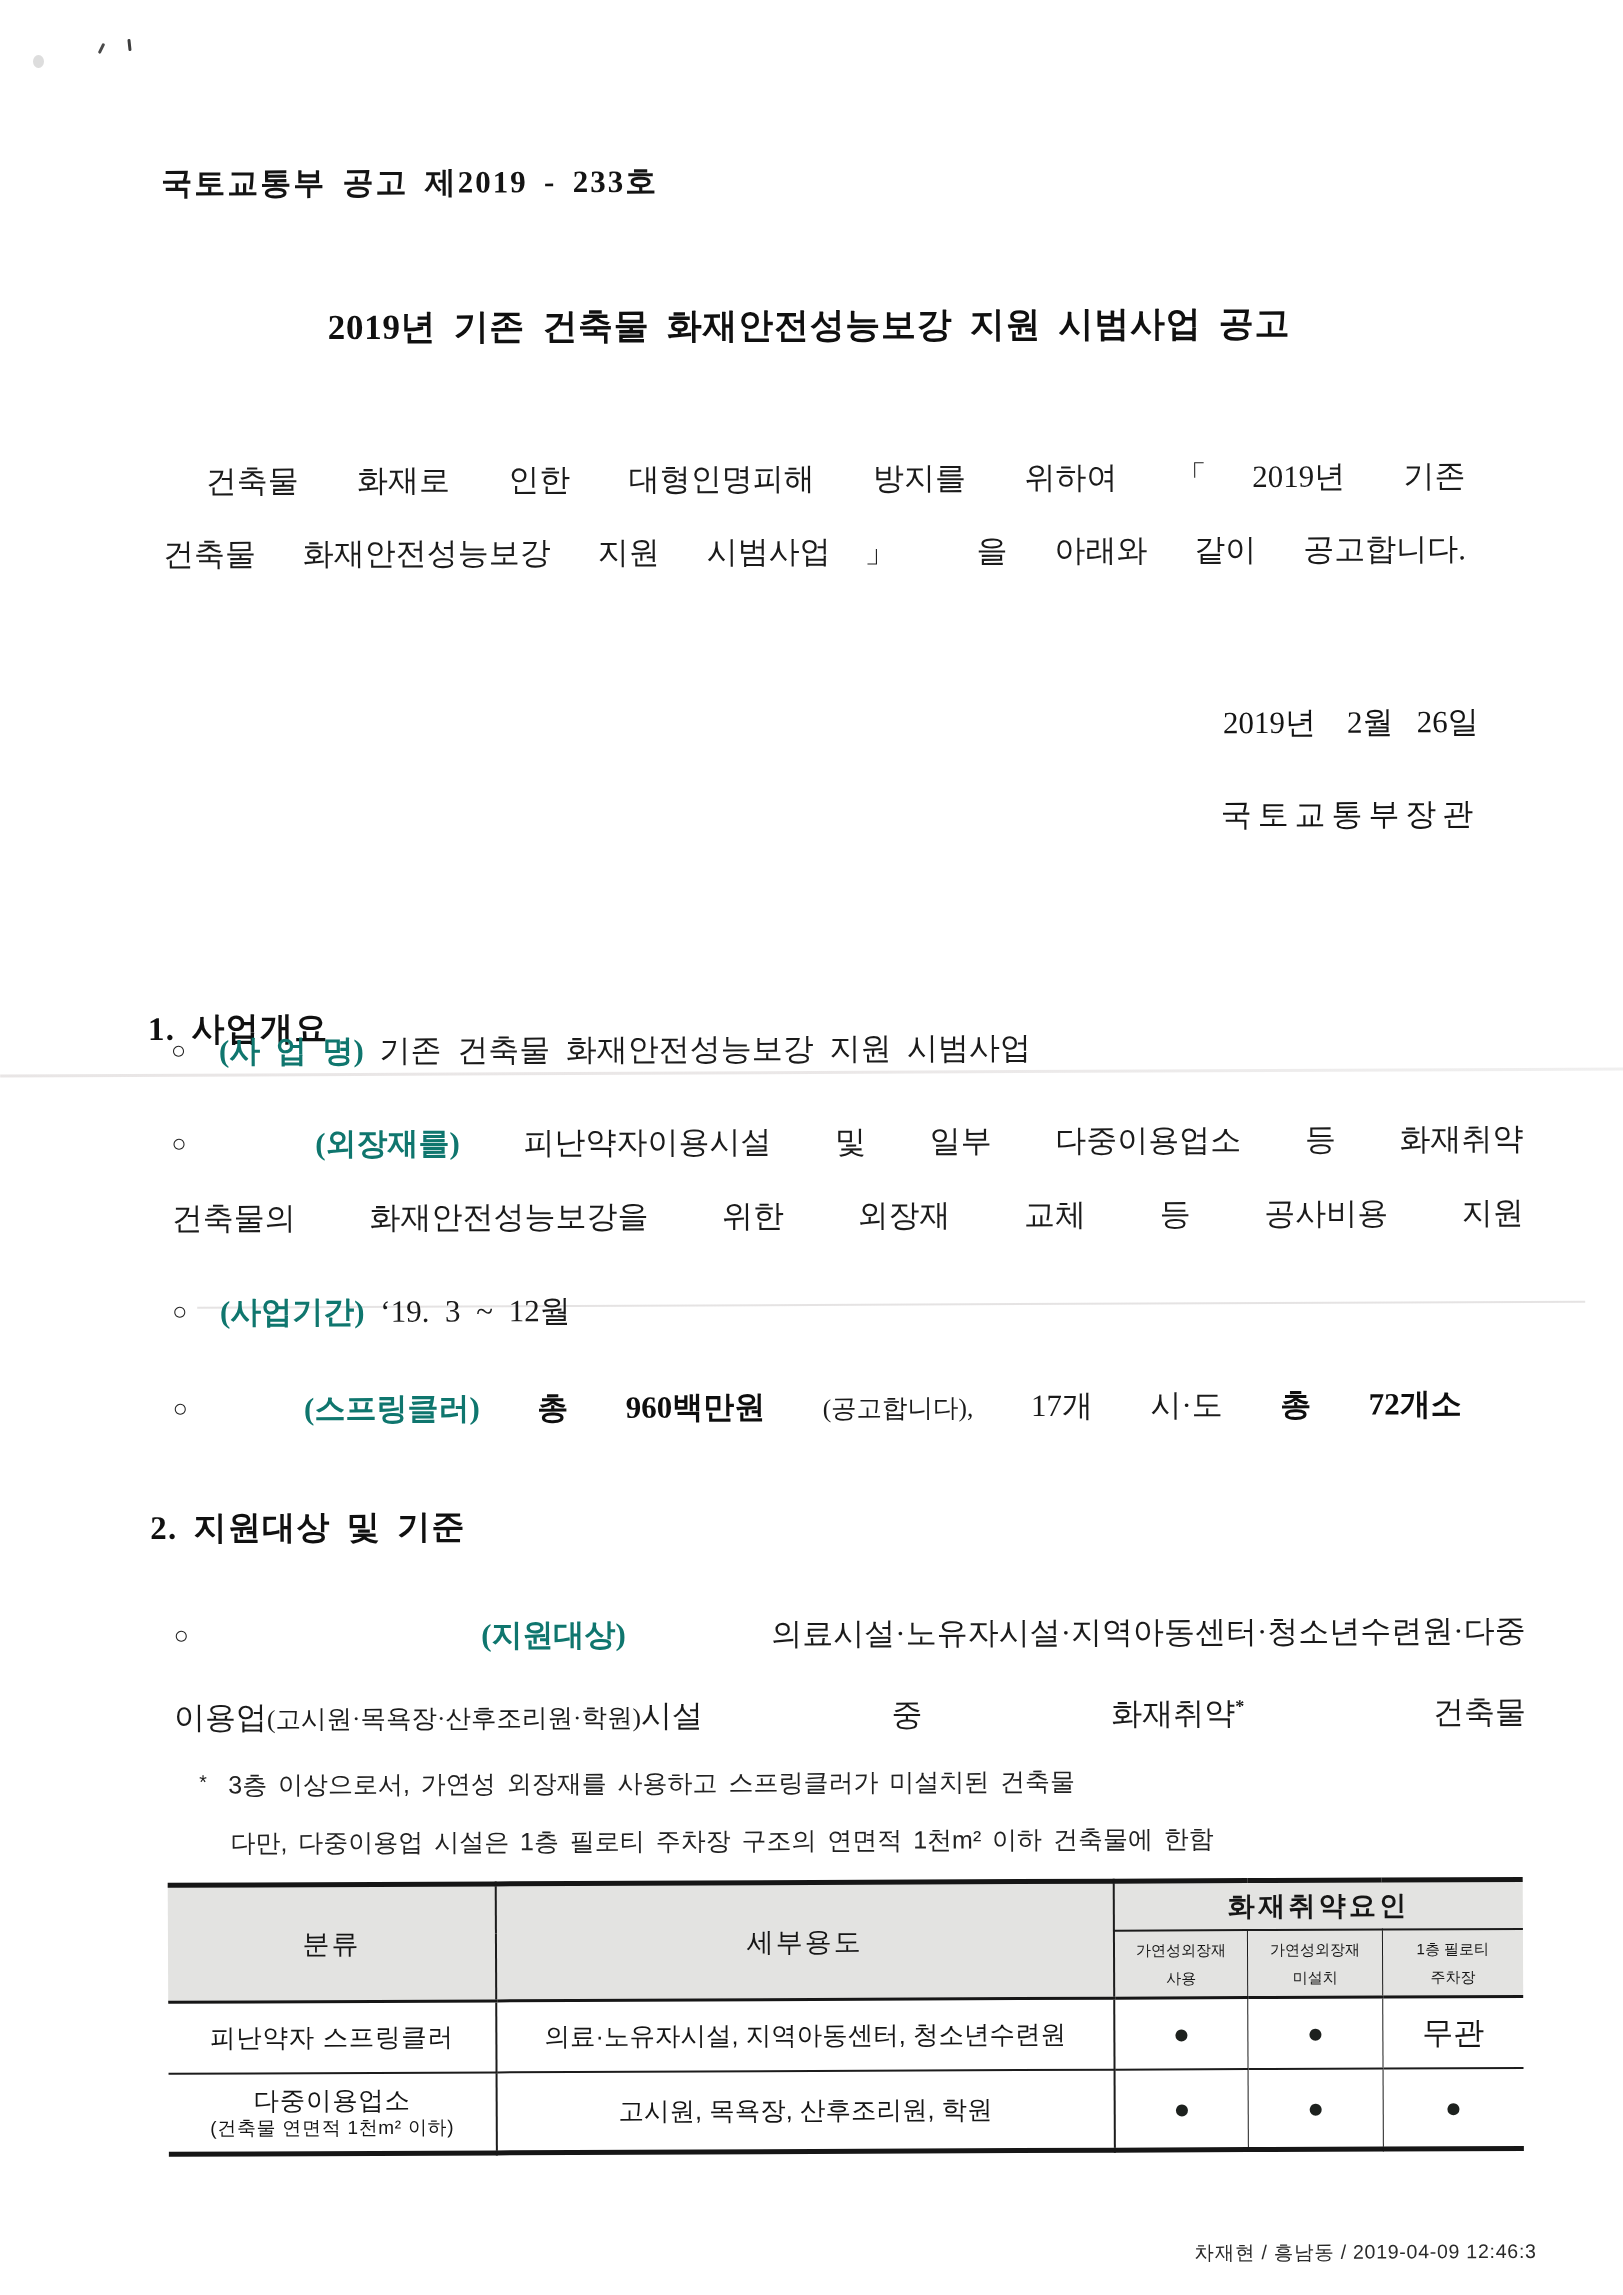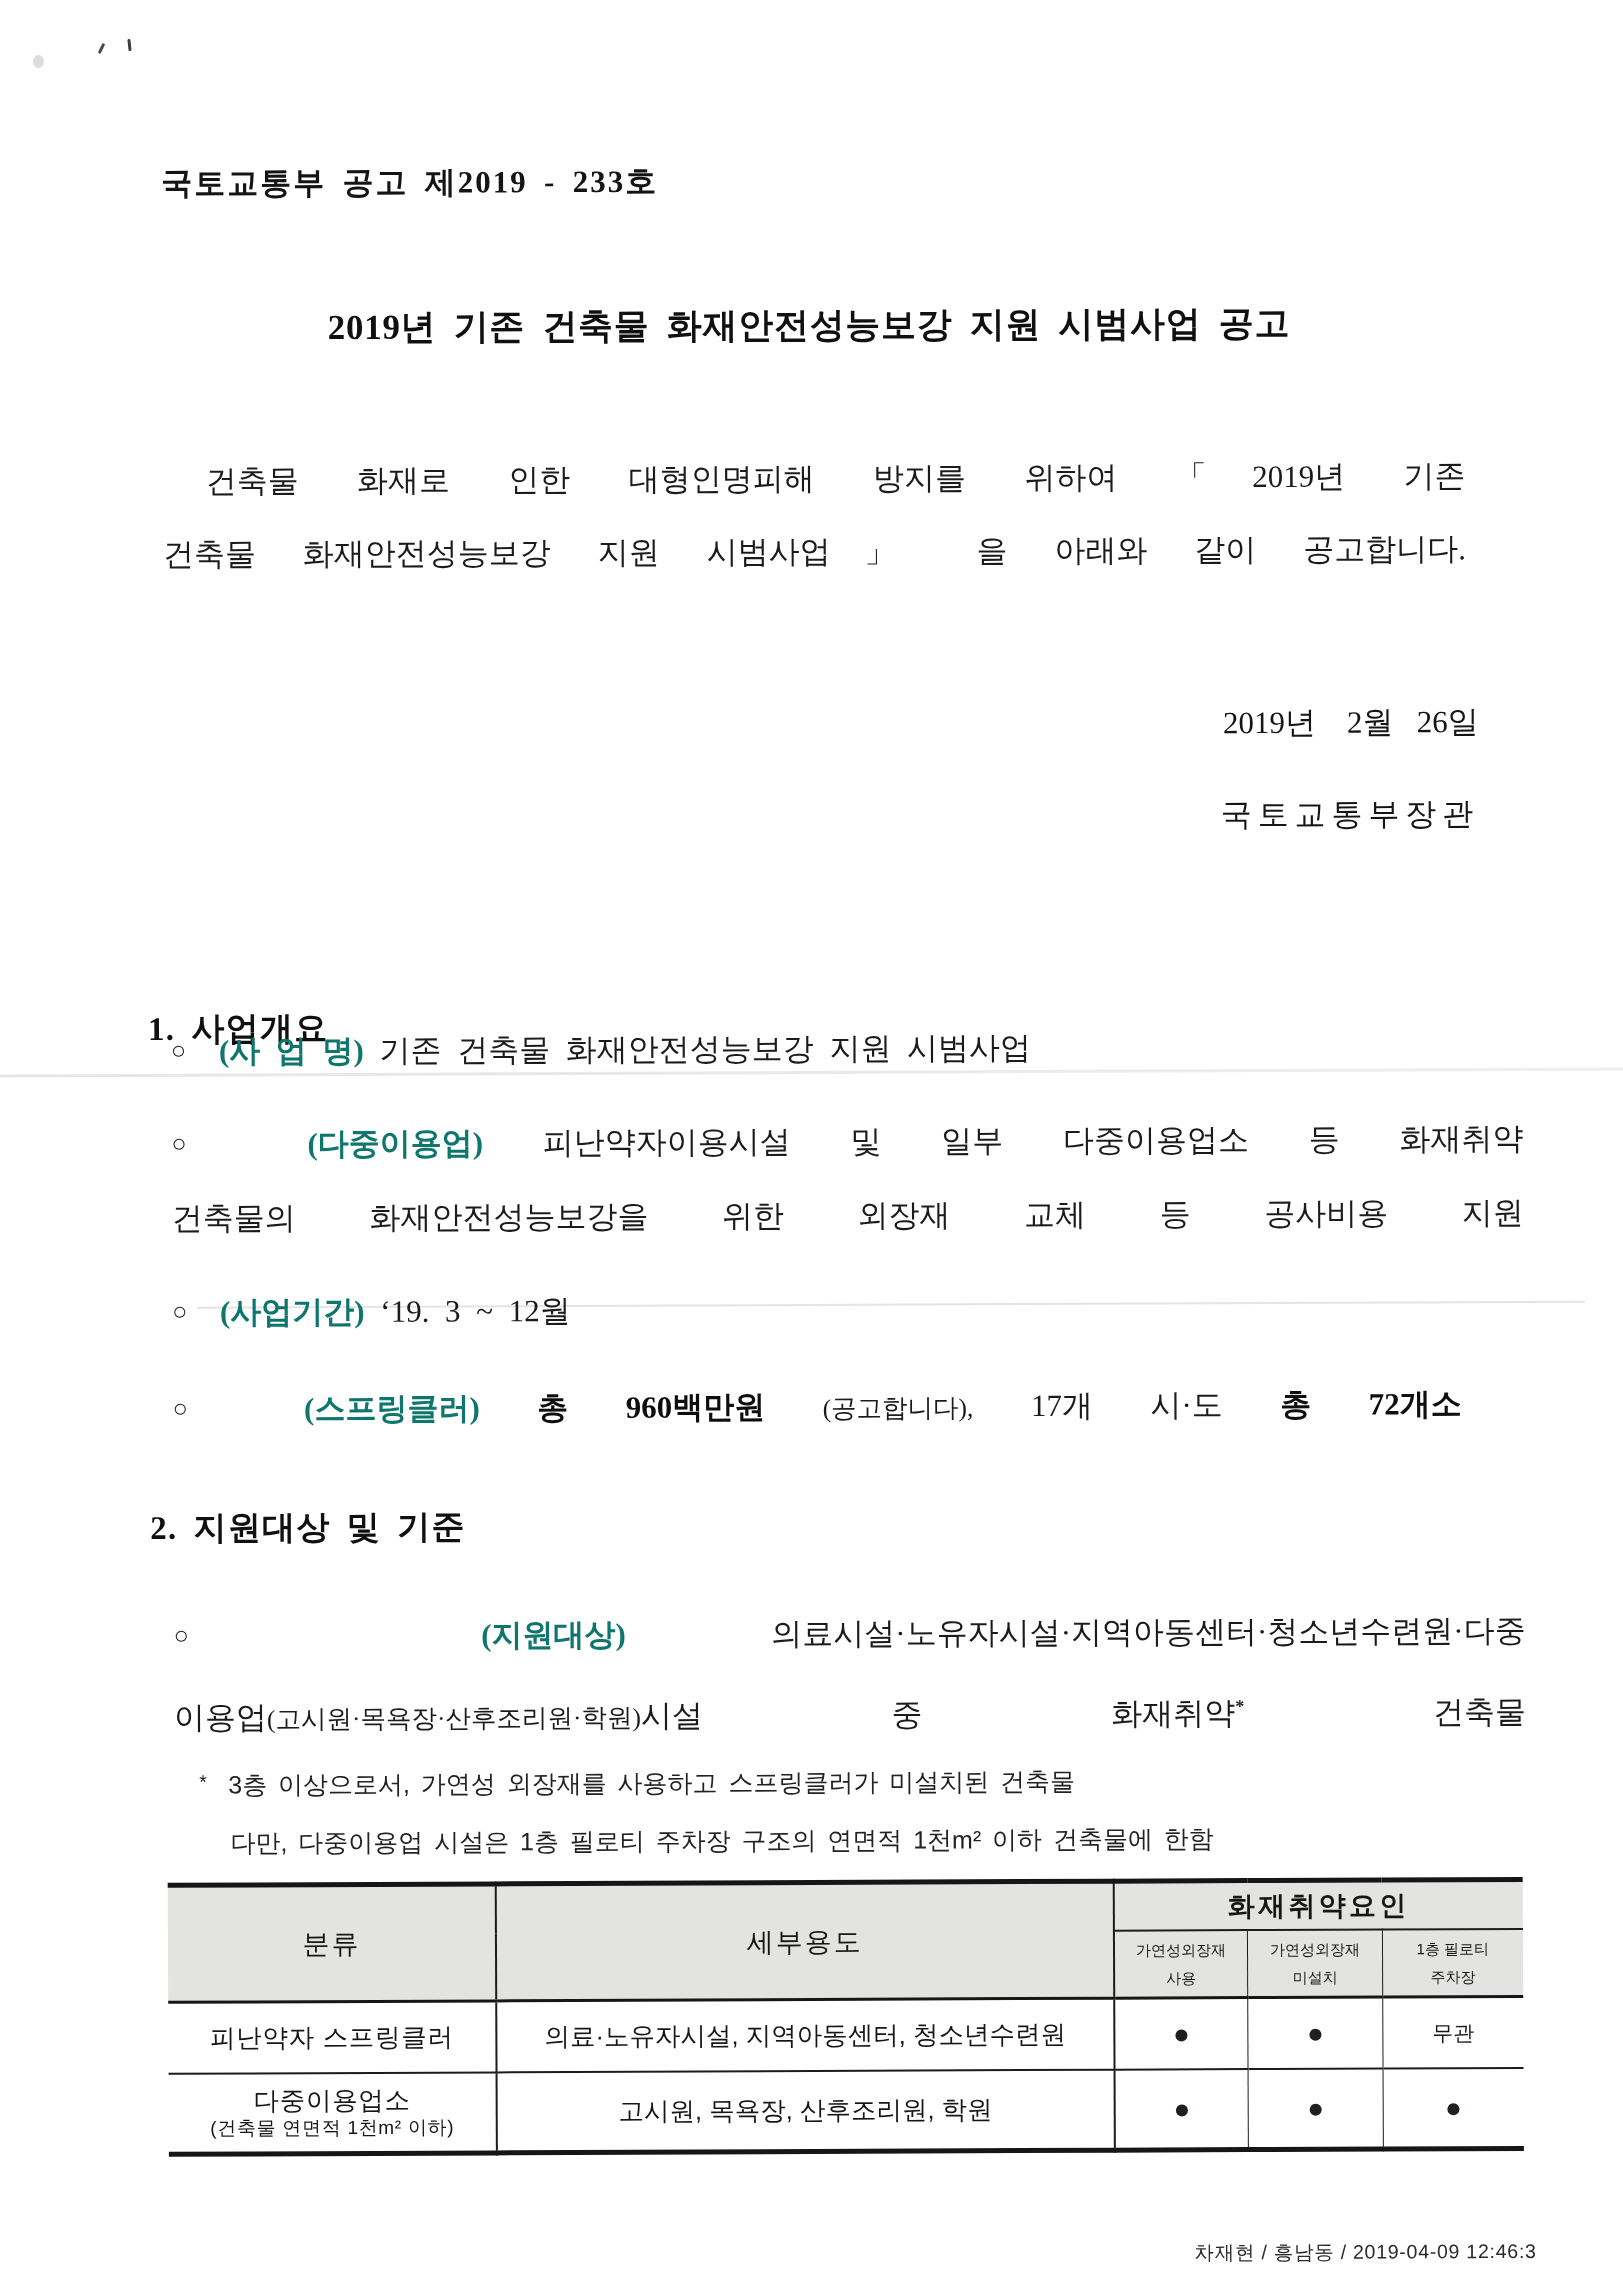--- a/index.html
+++ b/index.html
@@ -76,21 +76,21 @@
   .h-sub { font-size: 15px; line-height: 27.5px; height: 65px; border-bottom: 3.3px solid #161616; }
   .h-sub.mid { border-left: 1.3px solid #1c1c1c; border-right: 1.3px solid #1c1c1c; }
   tbody td { font-size: 25.5px; }
   tbody tr.r1 td { height: 69px; border-bottom: 2.6px solid #1c1c1c; }
   tbody tr.r2 td { height: 77px; }
   .c-cat { border-right: 2px solid #1c1c1c; letter-spacing: 0.7px; }
   .c-use { border-right: 2px solid #1c1c1c; }
   .c-f1 { border-right: 1.3px solid #1c1c1c; }
   .c-f2 { border-right: 1.3px solid #1c1c1c; }
   .dot { font-size: 28px; color: #1d211e; }
-  .na { font-size: 21px; }
+  .na { font-size: 31px; }
   .cat-note { font-size: 19px; line-height: 25px; }
   .cat-main { line-height: 30px; }
 
   .footer-stamp { top: 2241px; left: 1189px; white-space: nowrap;
     font-family: "Liberation Sans", "DejaVu Sans", sans-serif;
     font-size: 19.6px; letter-spacing: 0.7px; color: #2a2a2a; }
 </style>
 </head>
 <body>
 
@@ -122,21 +122,21 @@
 
     <div class="abs bullet b1">
       <span class="marker">○</span>
       <span class="b-label">(사 업 명)</span>
       <span>기존 건축물 화재안전성능보강 지원 시범사업</span>
     </div>
 
     <div class="abs bullet b2">
       <div class="jline">
         <span class="marker">○</span>
-        <span class="b-label">(다중이용업)</span>
+        <span class="b-label">(외장재를)</span>
         <span>피난약자이용시설 및 일부 다중이용업소 등 화재취약</span>
       </div>
       <div class="jline">건축물의 화재안전성능보강을 위한 외장재 교체 등 공사비용 지원</div>
     </div>
 
     <div class="abs bullet b3">
       <span class="marker">○</span>
       <span class="b-label">(사업기간)</span>
       <span>‘19. 3 ~ 12월</span>
     </div>

